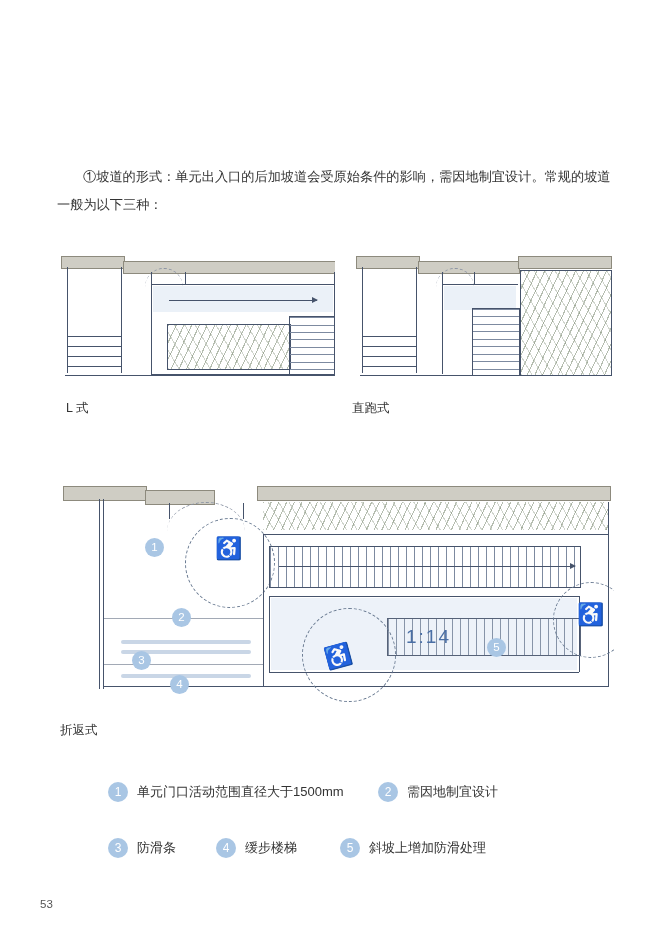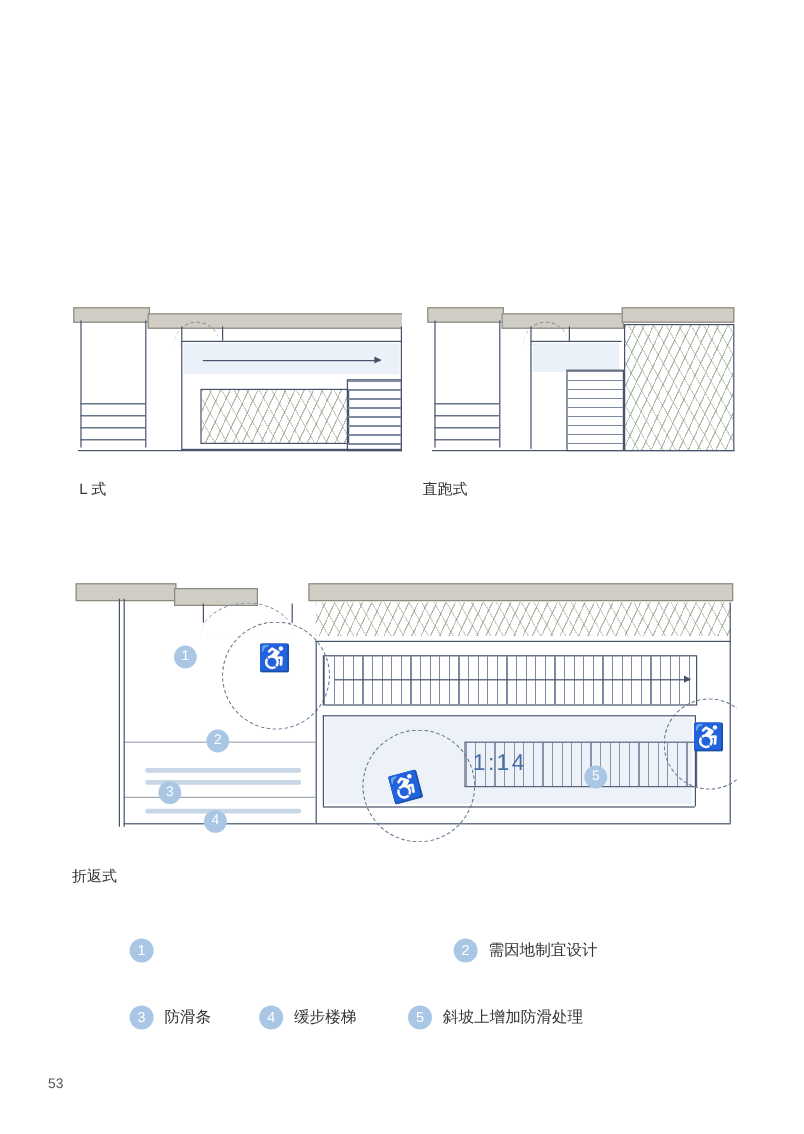--- a/index.html
+++ b/index.html
@@ -180,34 +180,36 @@
     font-size: 11.5px;
     color: #555;
   }
 
   .slope-label {
     position: absolute;
     font-size: 19px;
     letter-spacing: 2px;
     color: #4a6fa5;
     font-family: "Liberation Sans", sans-serif;
+    margin-left: 12px;
   }
   .wheelchair {
     position: absolute;
     color: #6a7b92;
     font-size: 22px;
     line-height: 1;
   }
 </style>
 </head>
 <body>
 
 <div class="page">
 
 
+  <div class="para">①坡道的形式：单元出入口的后加坡道会受原始条件的影响，需因地制宜设计。常规的坡道一般为以下三种：</div>
 
   <div class="diagram" id="diagram-l">
 
     <div class="slab" style="left:4px; top:8px; width:62px; height:11px;"></div>
     <div class="slab" style="left:66px; top:13px; width:212px; height:11px;"></div>
 
     <div class="ln vline" style="left:10px; top:19px; height:106px;"></div>
     <div class="ln vline" style="left:64px; top:19px; height:106px;"></div>
 
     <div class="canopy" style="left:88px; top:20px; width:38px;"></div>
@@ -312,20 +314,21 @@
     <div class="numdot" style="left:75px; top:173px;">3</div>
     <div class="numdot" style="left:113px; top:197px;">4</div>
     <div class="numdot" style="left:430px; top:160px;">5</div>
   </div>
   <div class="caption" id="cap-switchback">折返式</div>
 
   <div class="legend">
     <div class="legend-row">
       <div class="legend-item" style="left:0px; top:0px;">
         <span class="dot">1</span>
+        <span>单元门口活动范围直径大于1500mm</span>
       </div>
       <div class="legend-item" style="left:270px; top:0px;">
         <span class="dot">2</span>
         <span>需因地制宜设计</span>
       </div>
     </div>
     <div class="legend-row">
       <div class="legend-item" style="left:0px; top:14px;">
         <span class="dot">3</span>
         <span>防滑条</span>

